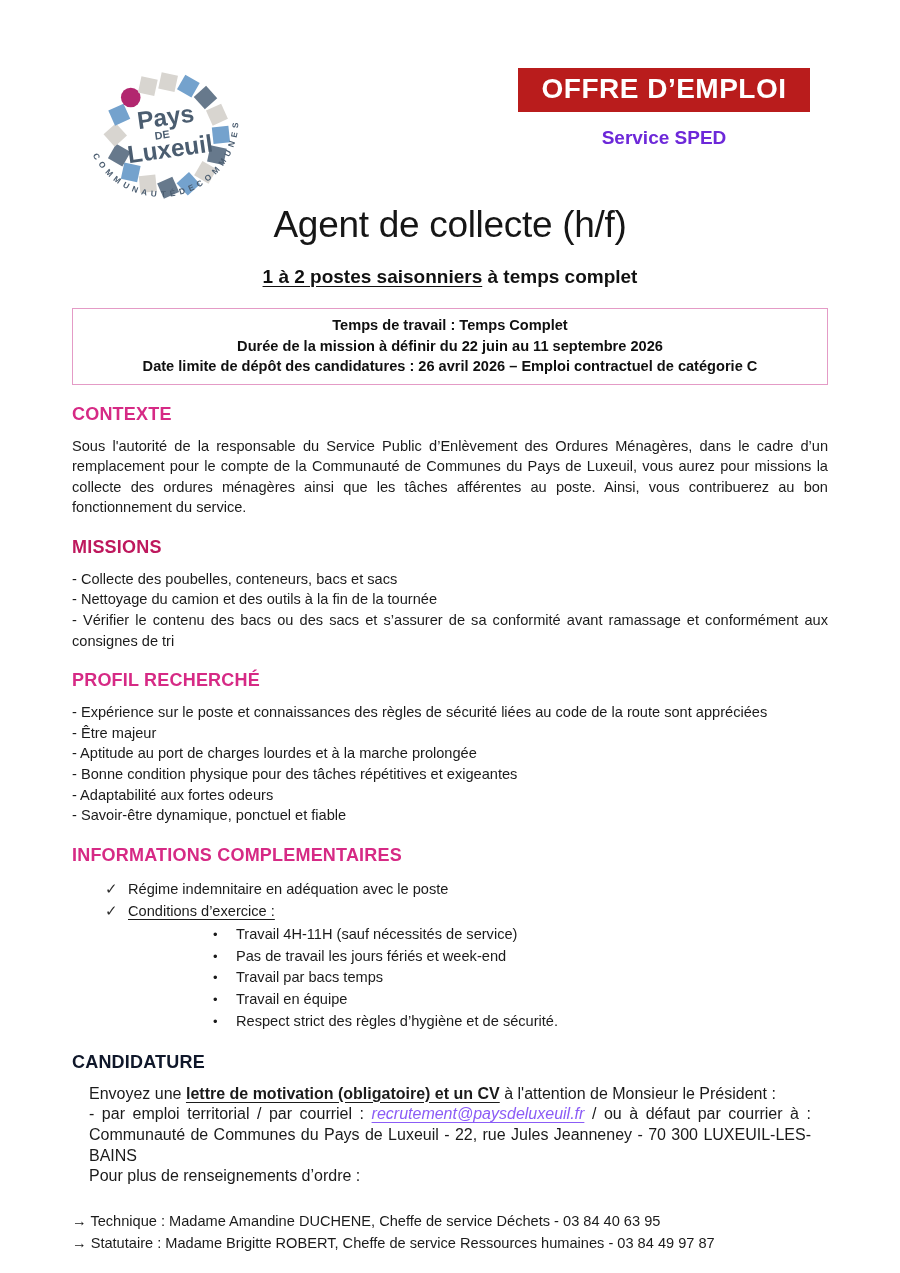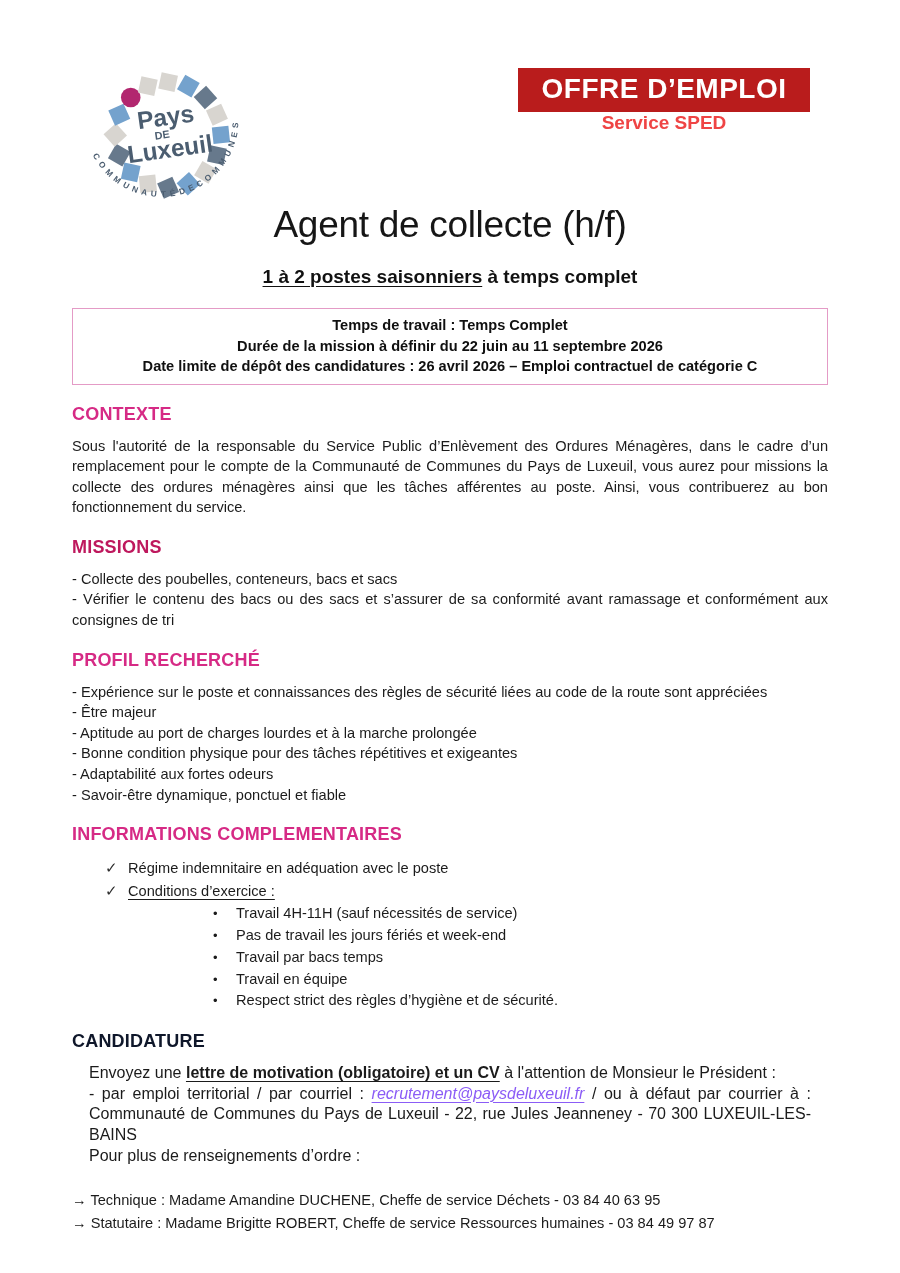--- a/index.html
+++ b/index.html
@@ -17,21 +17,21 @@
   .header { display:flex; justify-content:space-between; align-items:flex-start; padding-top:56px; height:132px; }
   .logo-wrap { margin-left: 10px; }
   .right-col { width: 292px; margin-top: 12px; margin-right: 18px; text-align:center; }
   .banner {
     display:block;
     color:#ffffff;
     font-size:28px; font-weight:bold; letter-spacing:.5px;
     padding: 5px 0 7px;
     text-align:center;
   }
-  .service { font-size: 19px; font-weight: bold; color:#ef4444; }
+  .service { margin-top: 15px; font-size: 19px; font-weight: bold; color:#6d28d9; }
 
   
   .doc-title { text-align:center; font-size:37px; font-weight:normal; letter-spacing:-0.3px; margin-top:16px; color:#161616; }
   .doc-subtitle { text-align:center; font-size:19px; font-weight:bold; margin-top:20px; color:#111; }
   .doc-subtitle .u { text-decoration: underline; text-underline-offset: 3px; }
 
   
   .info-box {
     margin-top: 20px;
     border: 1px solid #e49bc6;
@@ -126,20 +126,21 @@
     <div>Durée de la mission à définir du 22 juin au 11 septembre 2026</div>
     <div>Date limite de dépôt des candidatures : 26 avril 2026 – Emploi contractuel de catégorie C</div>
   </div>
 
   <h2 class="sec-heading" style="color: rgb(214, 42, 133);">CONTEXTE</h2>
   <p class="body-text">Sous l'autorité de la responsable du Service Public d’Enlèvement des Ordures Ménagères, dans le cadre d’un remplacement pour le compte de la Communauté de Communes du Pays de Luxeuil, vous aurez pour missions la collecte des ordures ménagères ainsi que les tâches afférentes au poste. Ainsi, vous contribuerez au bon fonctionnement du service.</p>
 
   <h2 class="sec-heading" style="color: #be185d;">MISSIONS</h2>
   <div class="plain-list">
     <p>- Collecte des poubelles, conteneurs, bacs et sacs</p>
+    <p>- Nettoyage du camion et des outils à la fin de la tournée</p>
     <p>- Vérifier le contenu des bacs ou des sacs et s’assurer de sa conformité avant ramassage et conformément aux consignes de tri</p>
   </div>
 
   <h2 class="sec-heading" style="color: rgb(214, 42, 133);">PROFIL RECHERCHÉ</h2>
   <div class="plain-list">
     <p>- Expérience sur le poste et connaissances des règles de sécurité liées au code de la route sont appréciées</p>
     <p>- Être majeur</p>
     <p>- Aptitude au port de charges lourdes et à la marche prolongée</p>
     <p>- Bonne condition physique pour des tâches répétitives et exigeantes</p>
     <p>- Adaptabilité aux fortes odeurs</p>

